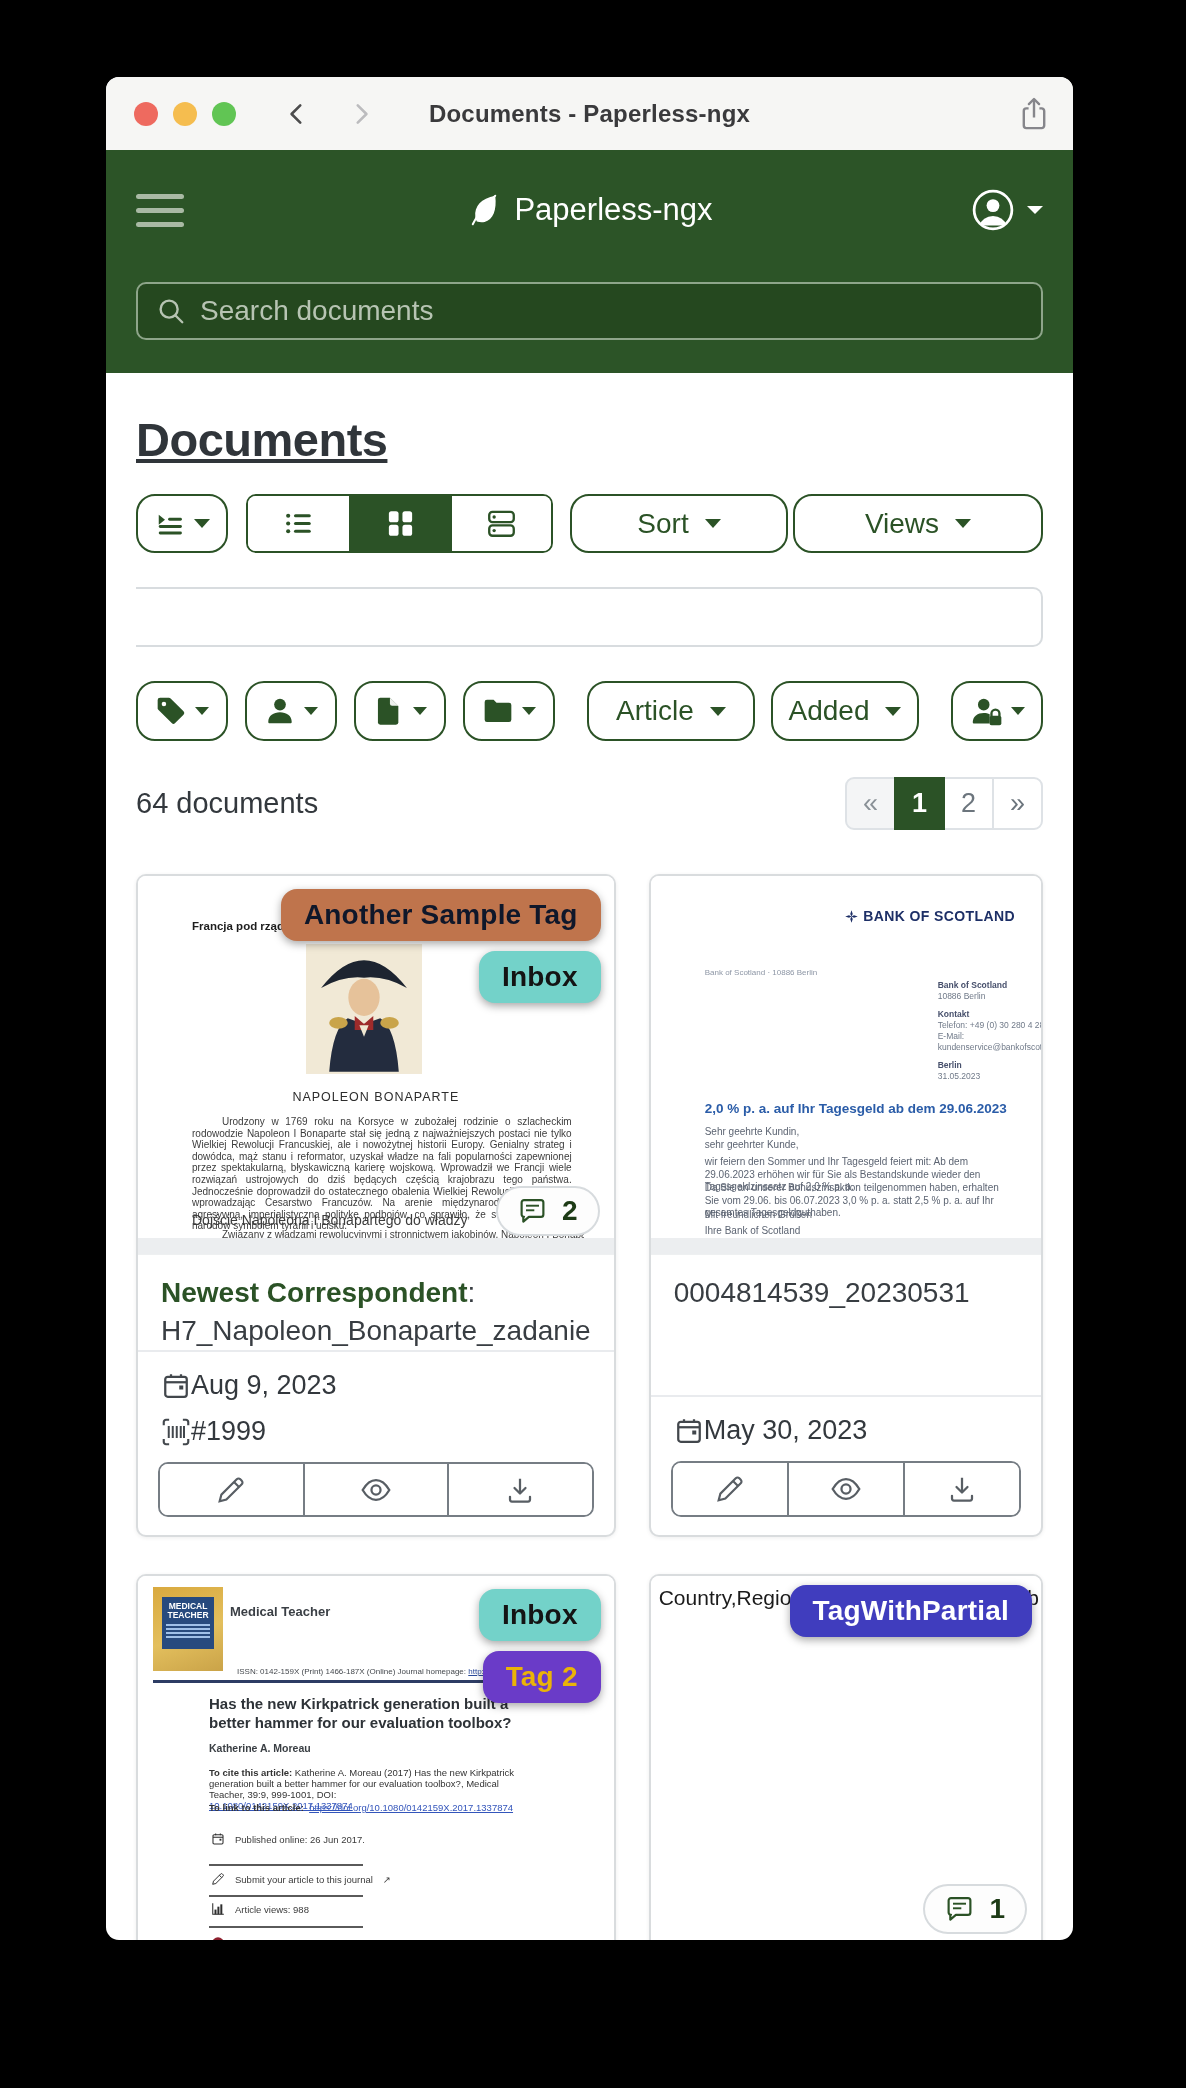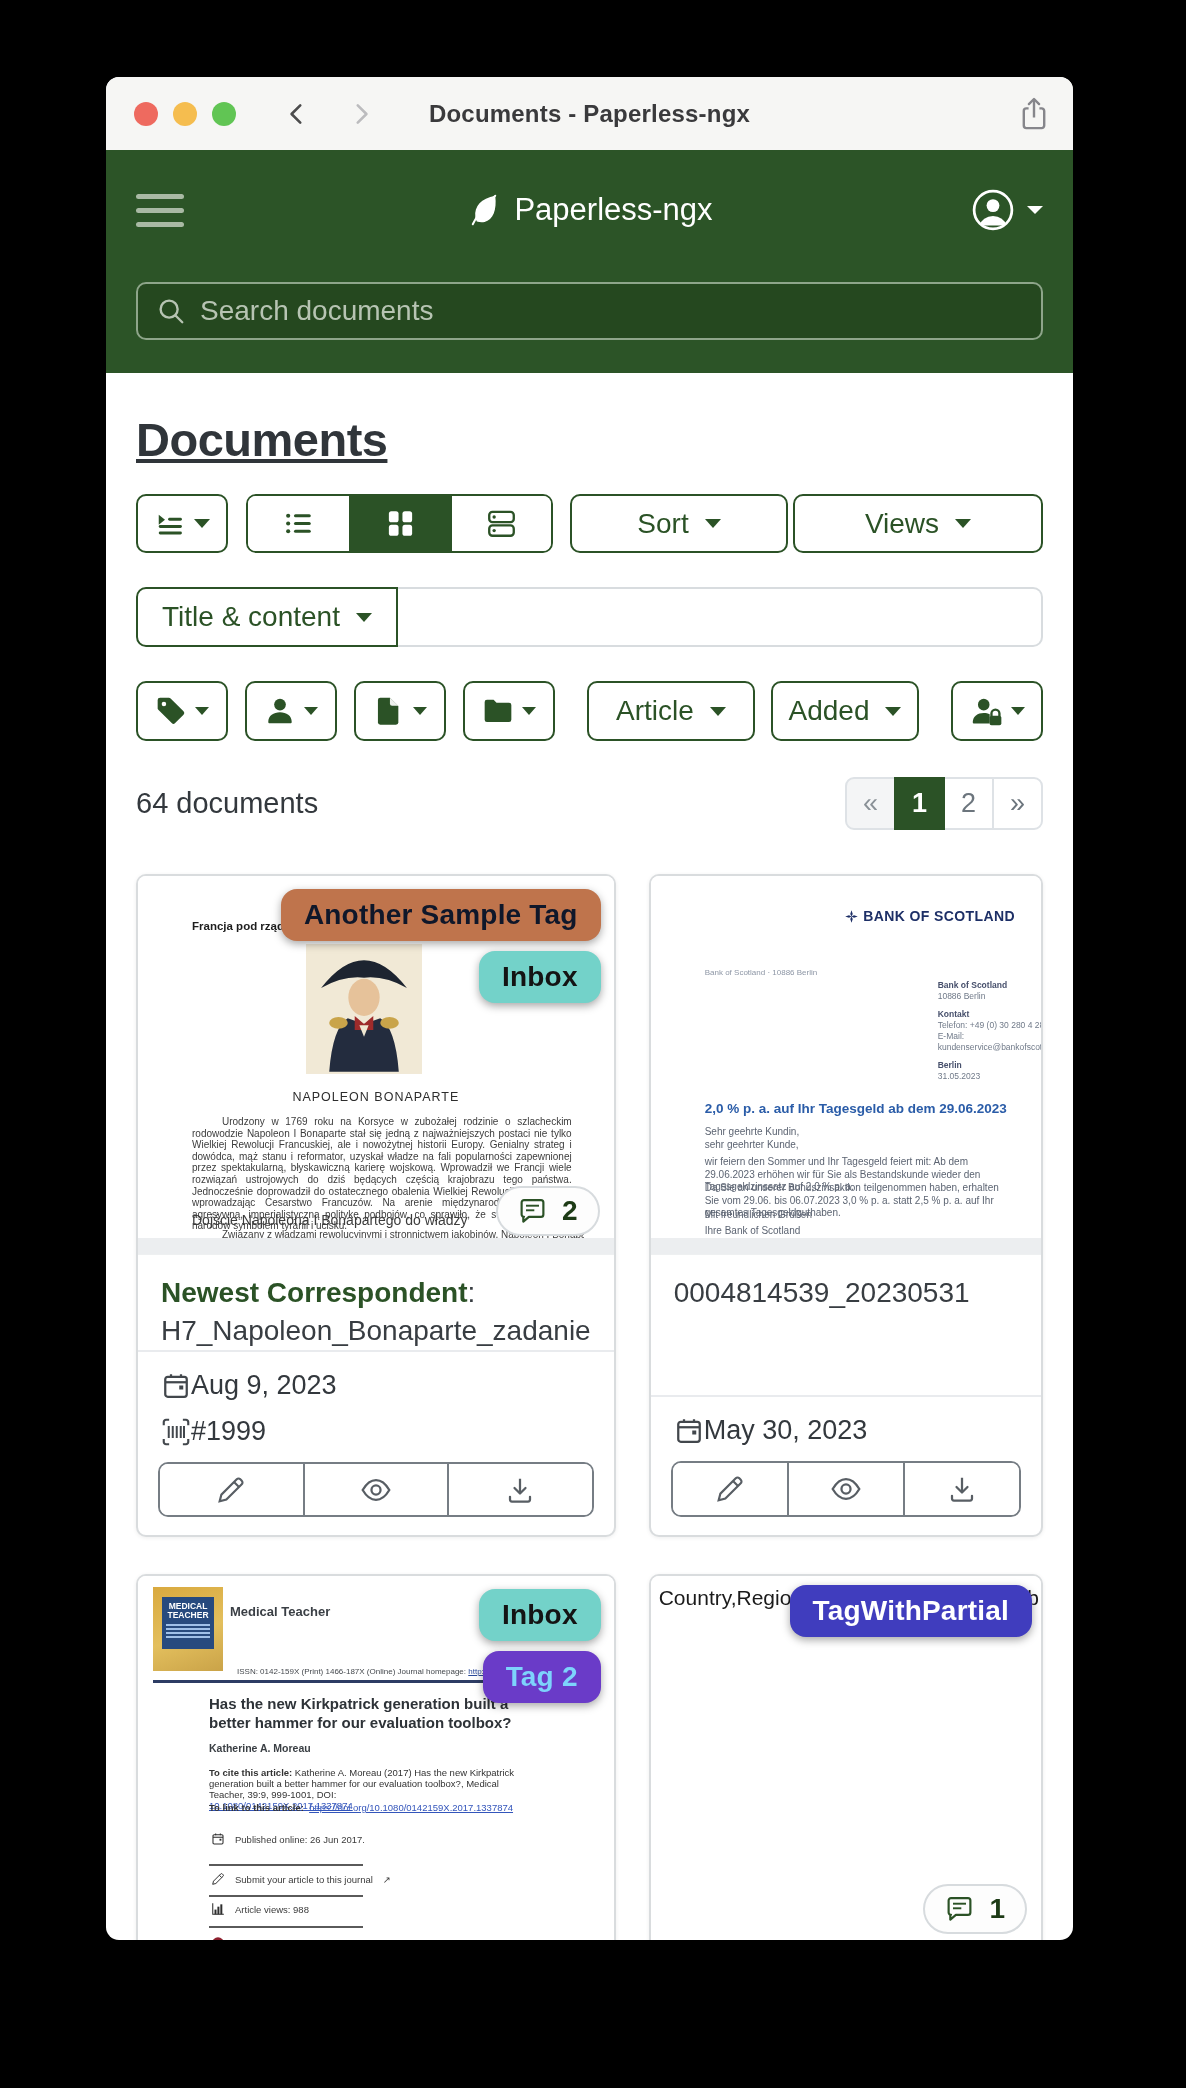--- a/index.html
+++ b/index.html
@@ -37,21 +37,21 @@
 
   
   .content { padding:0 30px; }
   h1.pagetitle { margin-top:40px; font-size:47px; line-height:54px; font-weight:600;
                  color:#30353a; letter-spacing:-.5px;text-decoration:underline; }
 
   .caret { width:0; height:0; border-left:8px solid transparent; border-right:8px solid transparent;
            border-top:9px solid currentColor; display:inline-block; }
 
   .toolbar { margin-top:27px; display:flex; align-items:stretch; height:59px; }
-  .btn { border:2px solid #2b5226; color:#2b5226; background:#fff; border-radius:10px;
+  .btn { border:2px solid #2b5226; color:#2b5226; background:#fff; border-radius:19px;
          display:flex; align-items:center; justify-content:center; font-size:28px; cursor:pointer; }
   .btn-select { width:92px; gap:9px; }
   .viewgroup { margin-left:18px; display:flex; border:2px solid #2b5226; border-radius:10px; overflow:hidden; }
   .vg-seg { width:101px; display:flex; align-items:center; justify-content:center; background:#fff; color:#2b5226; cursor:pointer; }
   .vg-seg + .vg-seg { border-left:2px solid #2b5226; }
   .vg-seg.active { background:#2b5226; color:#fff; }
   .btn-sort { margin-left:17px; width:218px; gap:16px; }
   .btn-views { margin-left:auto; width:250px; gap:16px; }
 
   .fieldrow { margin-top:34px; display:flex; height:60px; }
@@ -348,24 +348,20 @@
         <span>Sort</span>
         <span class="caret"></span>
       </div>
       <div class="btn btn-views">
         <span>Views</span>
         <span class="caret"></span>
       </div>
     </div>
 
     <div class="fieldrow">
-      <div class="tc-btn">
-        <span>Title &amp; content</span>
-        <span class="caret"></span>
-      </div>
       <input class="tc-input" type="text" style="">
     </div>
 
     <div class="filters">
       <div class="btn fbtn">
         <svg width="32" height="32">
             <use href="#i-tag"></use>
           </svg>
         <span class="caret" style="border-top-width:8px;border-left-width:7px;border-right-width:7px;"></span>
       </div>
@@ -608,21 +604,21 @@
                 <circle cx="12" cy="12" r="10" fill="#8d1f2d"></circle>
                 <path d="M7 12.5 l3.2 3.2 L17 8.5" fill="none" stroke="#fff" stroke-width="2.2"></path>
               </svg>
               <span>View Crossmark data</span>
               <span>↗</span>
             </div>
           </div>
         </div>
         <div class="tags">
           <span class="tag" style="background-color: rgb(115, 210, 201); color: rgb(20, 20, 20);">Inbox</span>
-          <span class="tag" style="background-color: rgb(106, 59, 200); color: #7dd3fc;">Tag 2</span>
+          <span class="tag" style="background-color: rgb(106, 59, 200); color: #eab308;">Tag 2</span>
         </div>
       </div>
 
       <div class="card">
         <div class="preview tall">
           <div class="doc">
             <div class="csv-line">Country,Region/State,"Zip/P</div>
             <div class="csv-right">ab</div>
           </div>
           <div class="comment-badge" style="bottom:auto; top:308px;">

